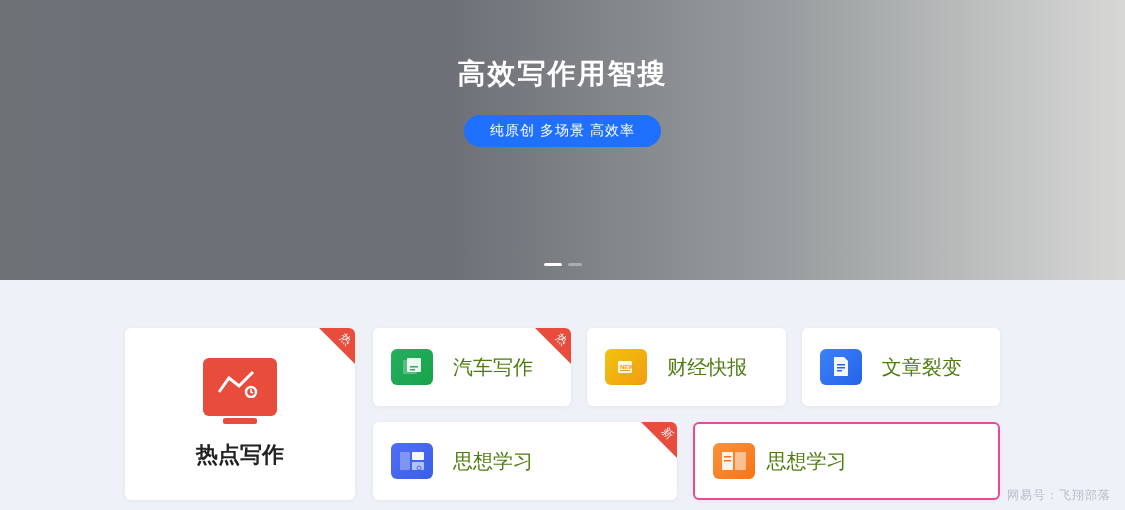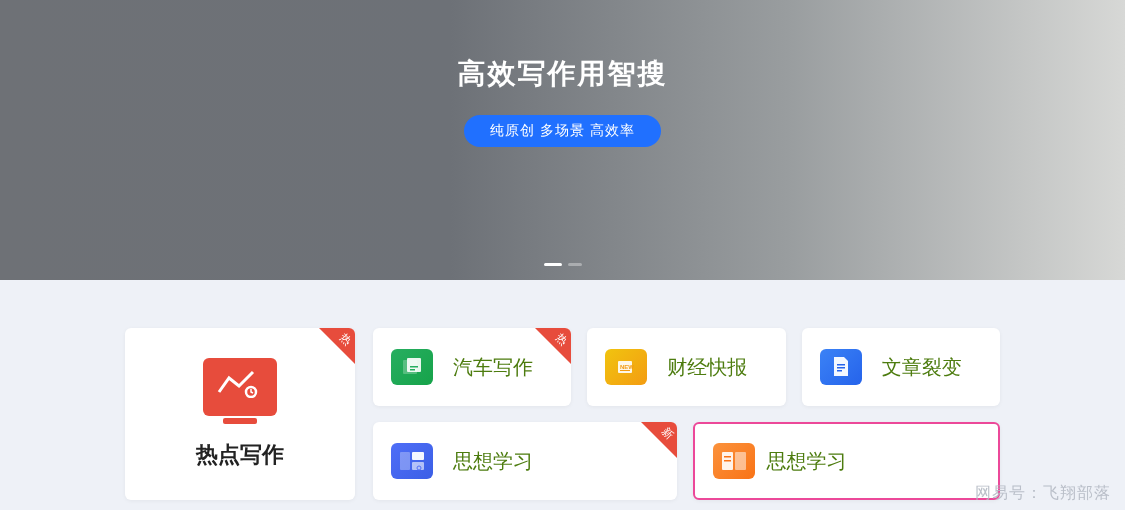--- a/index.html
+++ b/index.html
@@ -126,21 +126,21 @@
   }
   .icon-redmon svg { position:absolute; top:10px; left:14px; }
   .ic-green { background: linear-gradient(135deg,#27ae60,#16a34a); }
   .ic-yellow { background: linear-gradient(135deg,#f1c40f,#f39c12); }
   .ic-bluefile { background: linear-gradient(135deg,#3b82f6,#2563eb); }
   .ic-bluegrid { background: linear-gradient(135deg,#4f6ef7,#3b5fe6); }
   .ic-orange { background: linear-gradient(135deg,#fb923c,#f97316); }
   .ic-teal { background: linear-gradient(135deg,#14b8a6,#0d9488); }
   .watermark {
     position: absolute; bottom: 6px; right: 14px;
-    color: rgba(180,185,195,.9); font-size: 16px; letter-spacing:1px;
+    color: rgba(180,185,195,.9); font-size: 12px; letter-spacing:1px;
   }
 </style>
 </head>
 <body>
 
 <div class="hero">
   <div class="hero-title">高效写作用智搜</div>
   <div class="hero-pill">纯原创 多场景 高效率</div>
   <div class="dots">
     <div class="dot active"></div>

